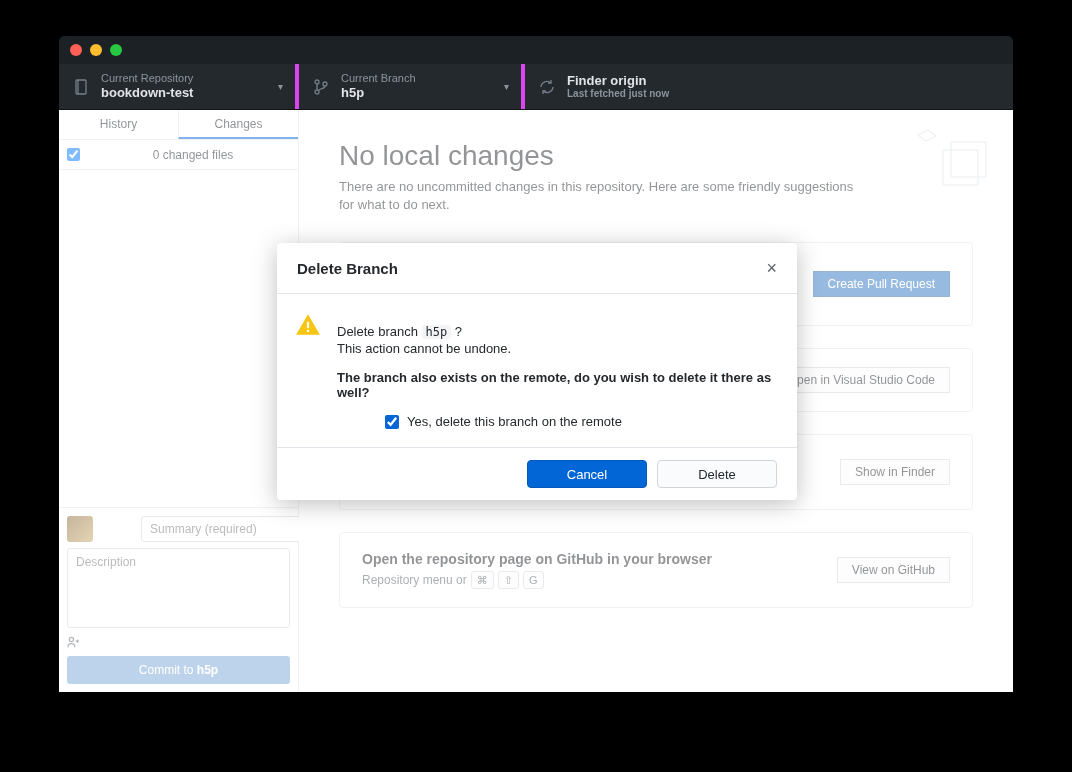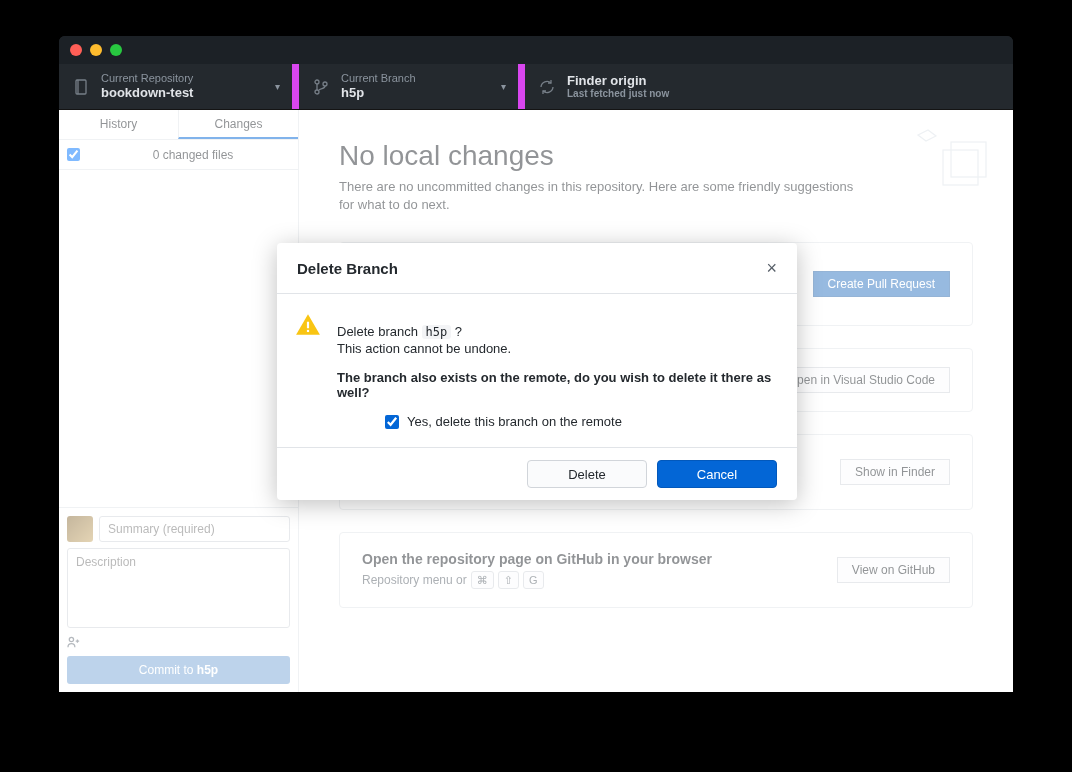--- a/index.html
+++ b/index.html
@@ -4,21 +4,21 @@
 <style>
 * { box-sizing: border-box; margin: 0; padding: 0; font-family: -apple-system, BlinkMacSystemFont, "Segoe UI", Helvetica, Arial, sans-serif; }
 body { background: #000; width: 1072px; height: 772px; overflow: hidden; position: relative; }
 .window { position: absolute; left: 59px; top: 36px; width: 954px; height: 656px; background: #24292e; border-radius: 6px 6px 0 0; overflow: hidden; box-shadow: 0 10px 40px rgba(0,0,0,0.6); }
 .titlebar { height: 28px; background: #1c2126; display: flex; align-items: center; padding-left: 11px; gap: 8px; }
 .tl-dot { width: 12px; height: 12px; border-radius: 50%; }
 .tl-red { background: #ff5f57; }
 .tl-yellow { background: #febc2e; }
 .tl-green { background: #28c840; }
 .toolbar { height: 46px; background: #24292e; display: flex; border-bottom: 1px solid #141414; }
-.tb-section { display: flex; align-items: center; padding: 0 14px; border-right: 7px solid #d946ef; position: relative; cursor: pointer; }
+.tb-section { display: flex; align-items: center; padding: 0 14px; border-right: 4px solid #d946ef; position: relative; cursor: pointer; }
 .tb-repo { width: 240px; }
 .tb-branch { width: 226px; }
 .tb-fetch { width: 240px; border-right: none; }
 .tb-icon { width: 16px; height: 16px; margin-right: 12px; opacity: 0.8; }
 .tb-texts { display: flex; flex-direction: column; line-height: 1.2; }
 .tb-label { font-size: 11px; color: #8b949e; }
 .tb-value { font-size: 13px; color: #e1e4e8; font-weight: 600; }
 .tb-sub { font-size: 10px; color: #8b949e; font-weight: bold; }
 .tb-chevron { position: absolute; right: 12px; color: #8b949e; font-size: 10px; }
 .body-split { display: flex; height: calc(100% - 74px); }
@@ -27,21 +27,21 @@
 .side-tab { flex: 1; display: flex; align-items: center; justify-content: center; font-size: 12px; color: #24292e; cursor: pointer; border-bottom: 2px solid transparent; }
 .side-tab.active { border-bottom-color: #0366d6; }
 .side-tab + .side-tab { border-left: 1px solid #e1e4e8; }
 .changed-row { height: 30px; display: flex; align-items: center; border-bottom: 1px solid #e1e4e8; font-size: 12px; color: #24292e; }
 .changed-row .chk { margin: 0 8px; }
 .changed-row .lbl { flex: 1; text-align: center; }
 .side-fill { flex: 1; }
 .commit-area { border-top: 1px solid #e1e4e8; padding: 8px; }
 .commit-top { display: flex; gap: 6px; margin-bottom: 6px; }
 .avatar { width: 26px; height: 26px; border-radius: 3px; background: linear-gradient(135deg,#8a6d3b,#c9a969); flex-shrink:0; }
-.summary-input { flex: 1; height: 26px; border: 1px solid #d1d5da; border-radius: 3px; padding: 0 8px; font-size: 12px; color: #b91c1c; background:#fff; }
+.summary-input { flex: 1; height: 26px; border: 1px solid #d1d5da; border-radius: 3px; padding: 0 8px; font-size: 12px; color: #b91c1c; background:#fff;margin-left:42px; }
 .desc-input { width: 100%; height: 80px; border: 1px solid #d1d5da; border-radius: 3px; padding: 6px 8px; font-size: 12px; color: #6a737d; resize: none; background:#fff; }
 .coauthor { margin-top: 4px; font-size: 12px; color: #6a737d; }
 .commit-btn { margin-top: 8px; width: 100%; height: 28px; background: #7aa7d6; color: #fff; border: none; border-radius: 3px; font-size: 12px; font-weight: 500; cursor: pointer; }
 .commit-btn b { font-weight: 700; }
 .main { flex: 1; background: #fff; padding: 30px 40px; overflow: auto; position: relative; }
 .main-title { font-size: 28px; font-weight: 400; color: #24292e; margin-bottom: 6px; }
 .main-sub { font-size: 13px; color: #24292e; max-width: 520px; line-height: 1.4; }
 .illus { position: absolute; right: 20px; top: 10px; width: 80px; height: 70px; opacity: 0.5; }
 .card { border: 1px solid #e1e4e8; border-radius: 4px; padding: 18px 22px; margin-top: 22px; display: flex; align-items: center; justify-content: space-between; }
 .card-left h3 { font-size: 14px; font-weight: 600; color: #24292e; margin-bottom: 4px; }
@@ -206,18 +206,18 @@
         </svg>
       <div class="dlg-line1"><span>Delete branch </span><code>h5p</code><span> ?</span></div>
       <div class="dlg-line2">This action cannot be undone.</div>
       <div class="dlg-line3">The branch also exists on the remote, do you wish to delete it there as well?</div>
       <label class="dlg-check">
         <input type="checkbox" checked="" style="">
         <span>Yes, delete this branch on the remote</span>
       </label>
     </div>
     <div class="dlg-footer">
+      <button class="dlg-btn cancel">Cancel</button>
       <button class="dlg-btn delete">Delete</button>
-      <button class="dlg-btn cancel">Cancel</button>
     </div>
   </div>
 
 </div>
 
 </body></html>

